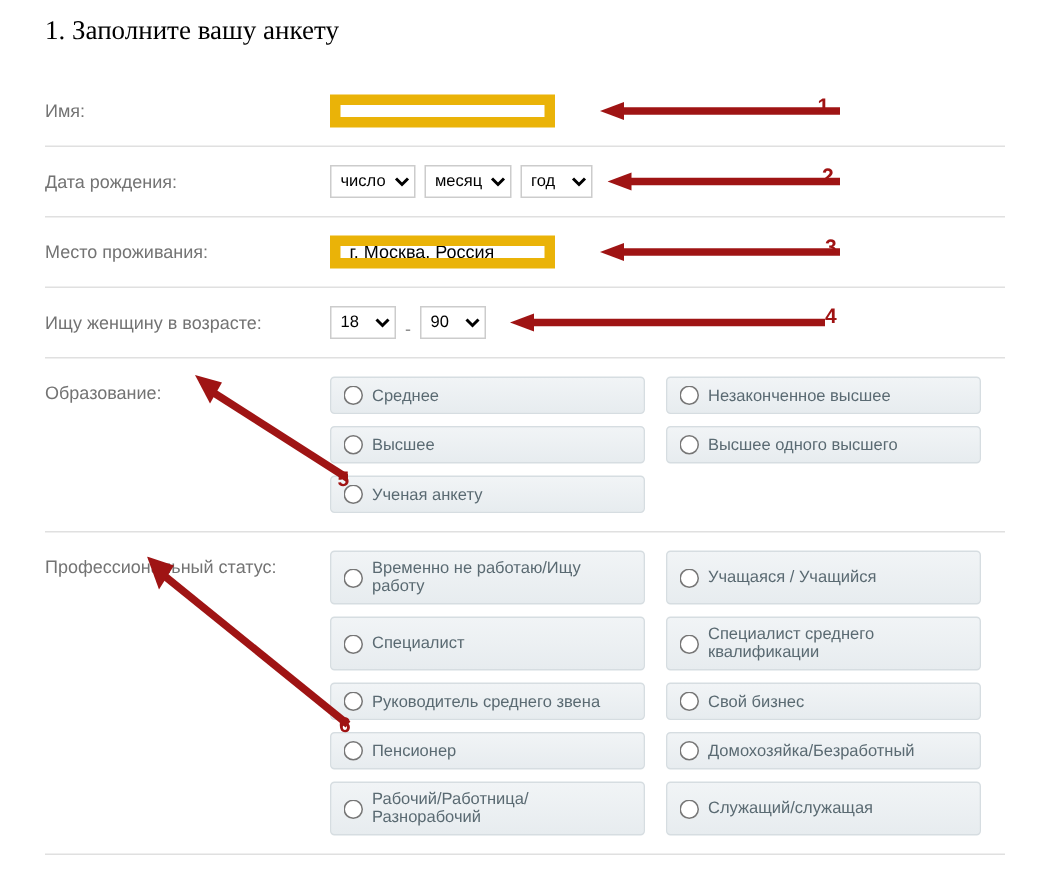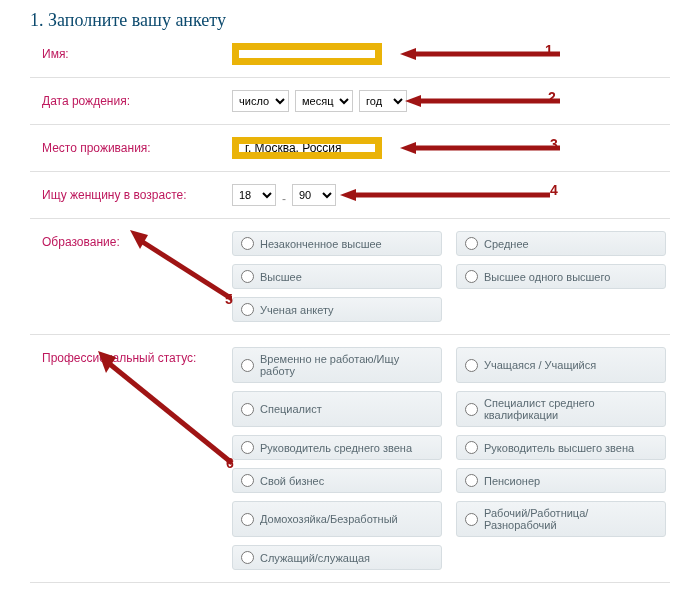--- a/index.html
+++ b/index.html
@@ -1,21 +1,21 @@
 <!DOCTYPE html>
 <html><head>
 <meta charset="utf-8">
 <style>
 * { box-sizing: border-box; margin: 0; padding: 0; }
 body { font-family: Arial, Helvetica, sans-serif; font-size: 12px; color: #333; background: #fff; width: 700px; }
 .container { padding: 10px 30px; }
-h2 { font-family: Georgia, serif; font-size: 18px; font-weight: normal; color: #0c4a6e; }
+h2 { font-family: Georgia, serif; font-size: 18px; font-weight: normal; color: #000000; margin-bottom: 20px; }
 .row { display: flex; align-items: flex-start; padding: 12px 0; border-bottom: 1px solid #e0e0e0; position: relative; }
 .row.first { border-top: none; }
-.label-col { width: 190px; color: #be185d; font-size: 12px; padding-top: 4px; margin-left: 12px; }
+.label-col { width: 190px; color: #737373; font-size: 12px; padding-top: 4px; }
 .field-col { flex: 1; display: flex; flex-wrap: wrap; gap: 6px; align-items: flex-end; }
 input[type="text"] { border: 7px solid #eab308; height: 22px; padding: 2px 6px; font-size: 12px; }
 .ti-name { width: 150px; }
 .ti-loc { width: 150px; }
 select { border: 1px solid #ccc; height: 22px; font-size: 11px; padding: 1px 2px; background: #fff; }
 .sel-day, .sel-month, .sel-year { min-width: 48px; }
 .sel-month { min-width: 58px; }
 .sel-age { min-width: 44px; }
 .dash { color: #888; }
 .options-grid { display: grid; grid-template-columns: 210px 210px; gap: 8px 14px; }
@@ -83,25 +83,25 @@
     </svg>
     <span class="callout-num" style="left:520px; top:10px;">4</span>
   </div>
 
   <div class="row">
     <div class="label-col">Образование:</div>
     <div class="field-col">
       <div class="options-grid" id="edu-grid">
           <label class="opt">
             <input type="radio" name="education" style="">
-            <span>Незаконченное высшее</span>
+            <span>Среднее</span>
           </label>
           <label class="opt">
             <input type="radio" name="education" style="">
-            <span>Среднее</span>
+            <span>Незаконченное высшее</span>
           </label>
           <label class="opt">
             <input type="radio" name="education" style="">
             <span>Высшее</span>
           </label>
           <label class="opt">
             <input type="radio" name="education" style="">
             <span>Высшее одного высшего</span>
           </label>
           <label class="opt">
@@ -136,24 +136,20 @@
           <label class="opt">
             <input type="radio" name="prof" style="">
             <span>Специалист среднего квалификации</span>
           </label>
           <label class="opt">
             <input type="radio" name="prof" style="">
             <span>Руководитель среднего звена</span>
           </label>
           <label class="opt">
             <input type="radio" name="prof" style="">
-            <span>Руководитель высшего звена</span>
-          </label>
-          <label class="opt">
-            <input type="radio" name="prof" style="">
             <span>Свой бизнес</span>
           </label>
           <label class="opt">
             <input type="radio" name="prof" style="">
             <span>Пенсионер</span>
           </label>
           <label class="opt">
             <input type="radio" name="prof" style="">
             <span>Домохозяйка/Безработный</span>
           </label>

